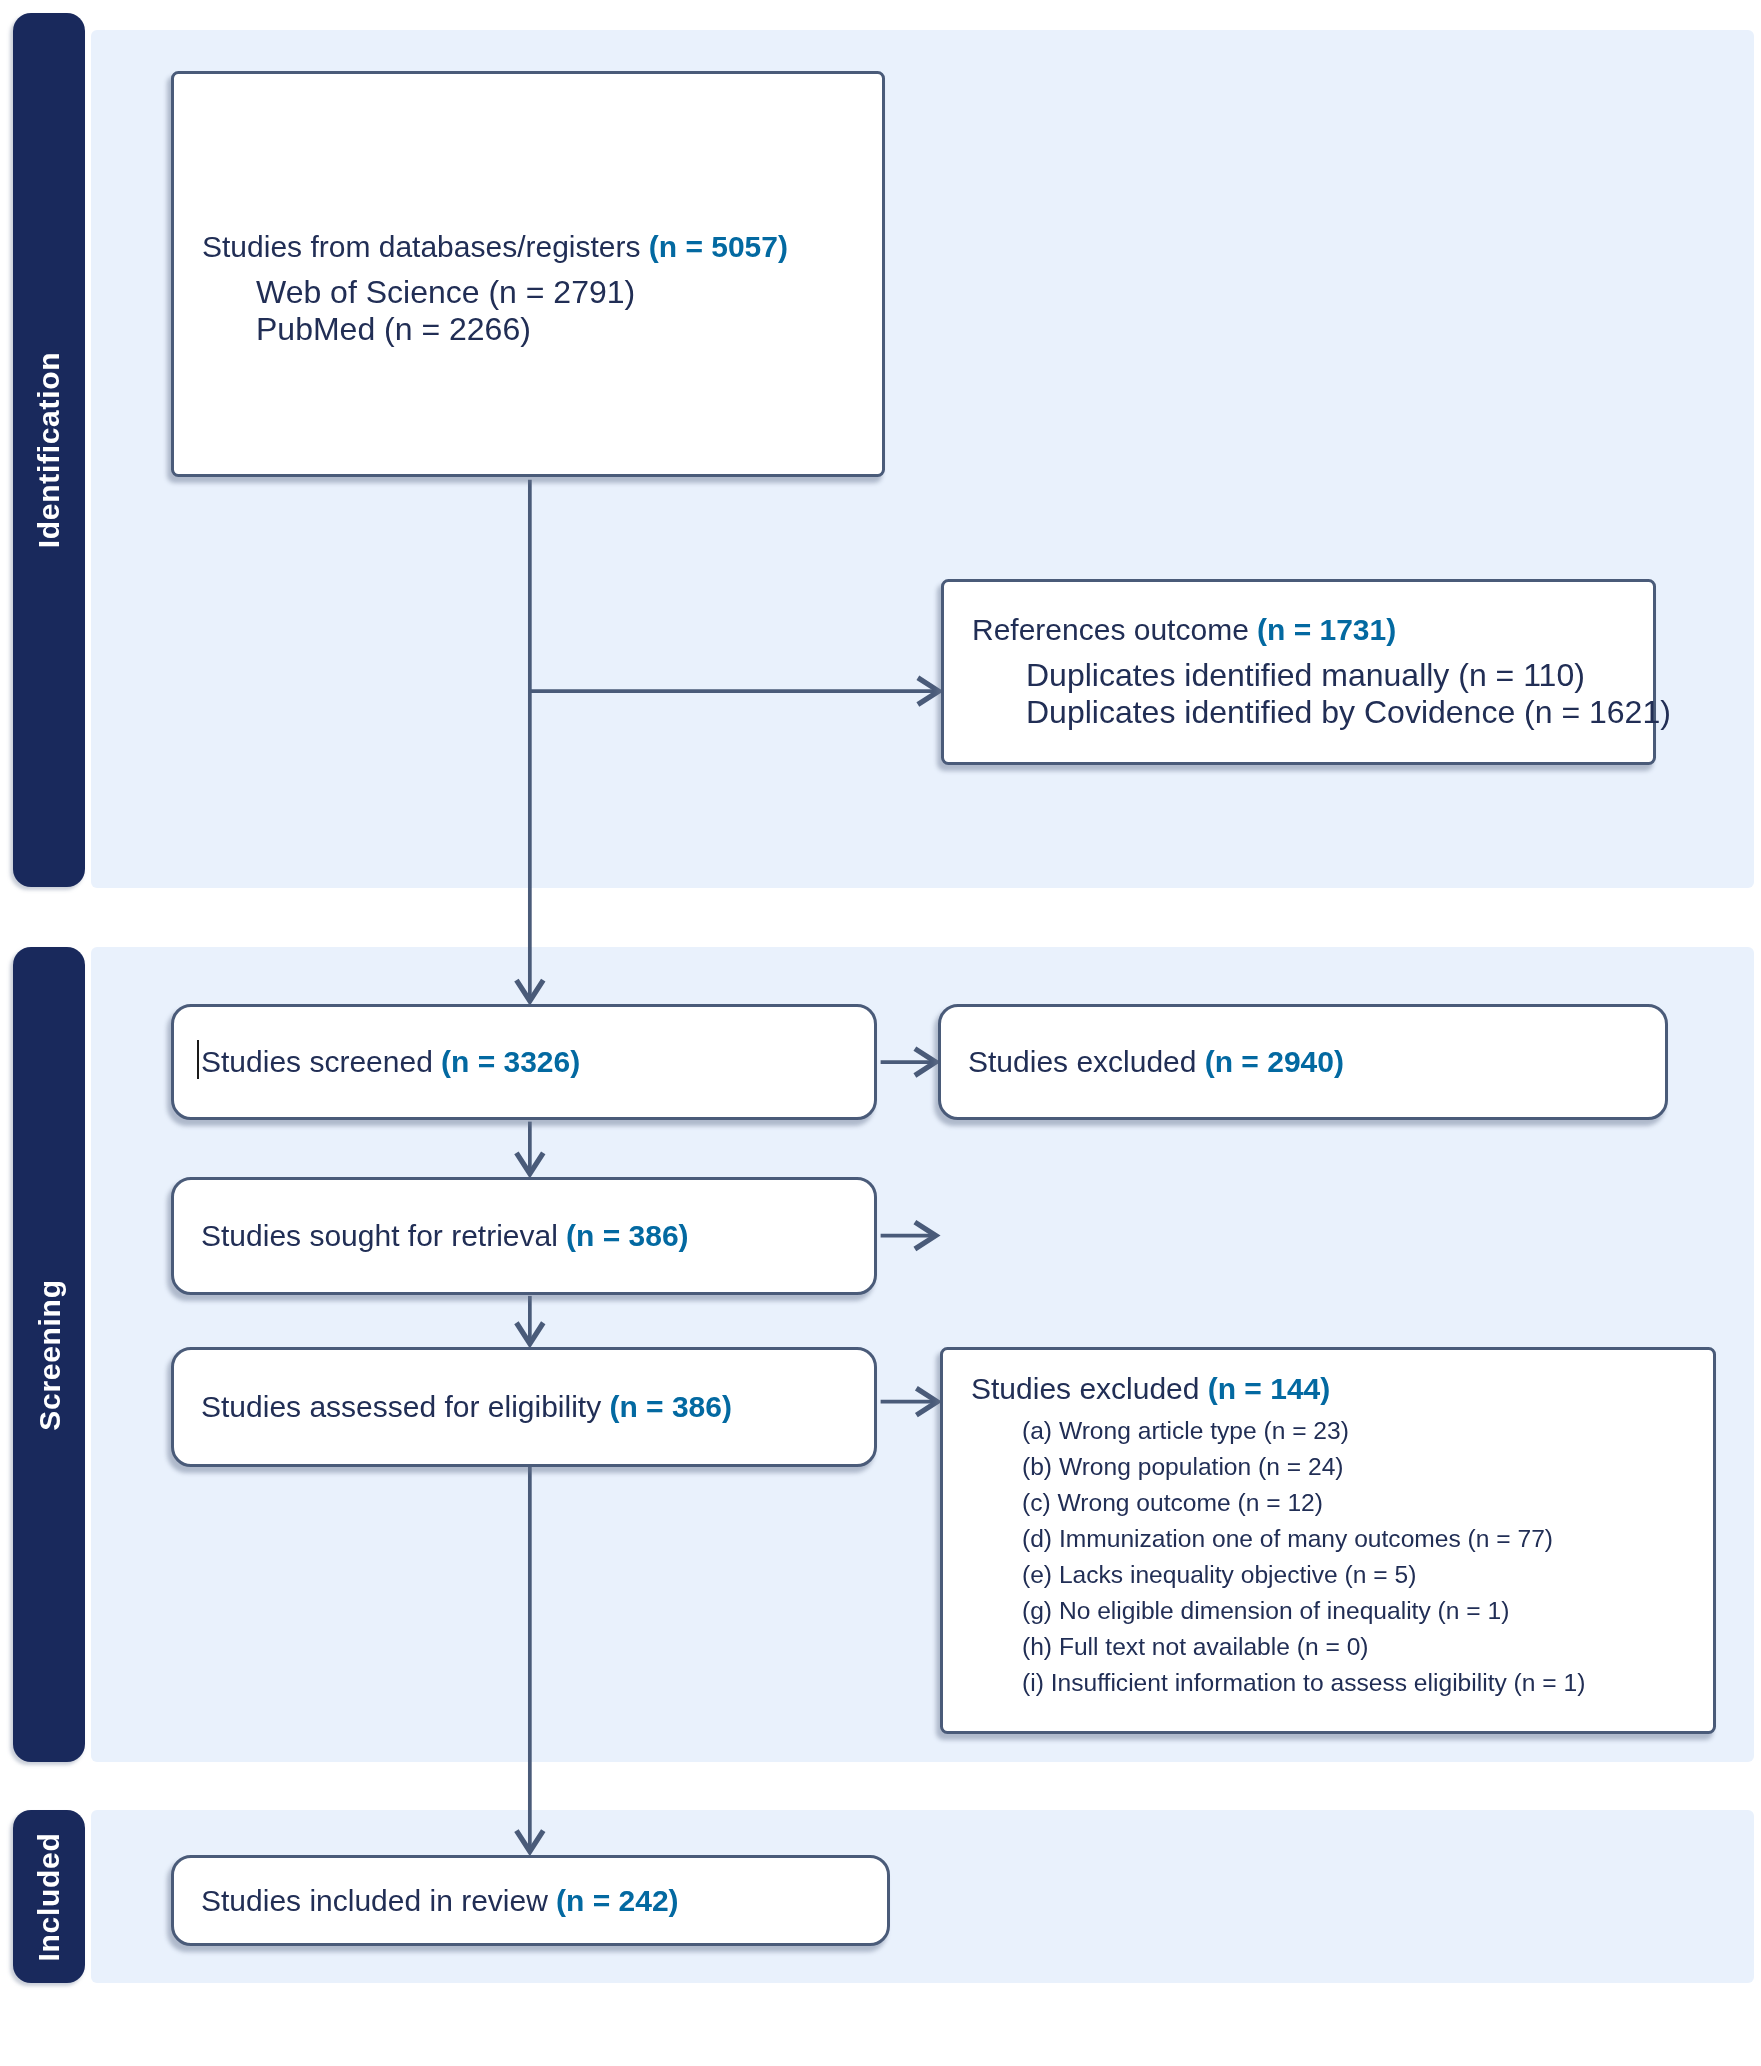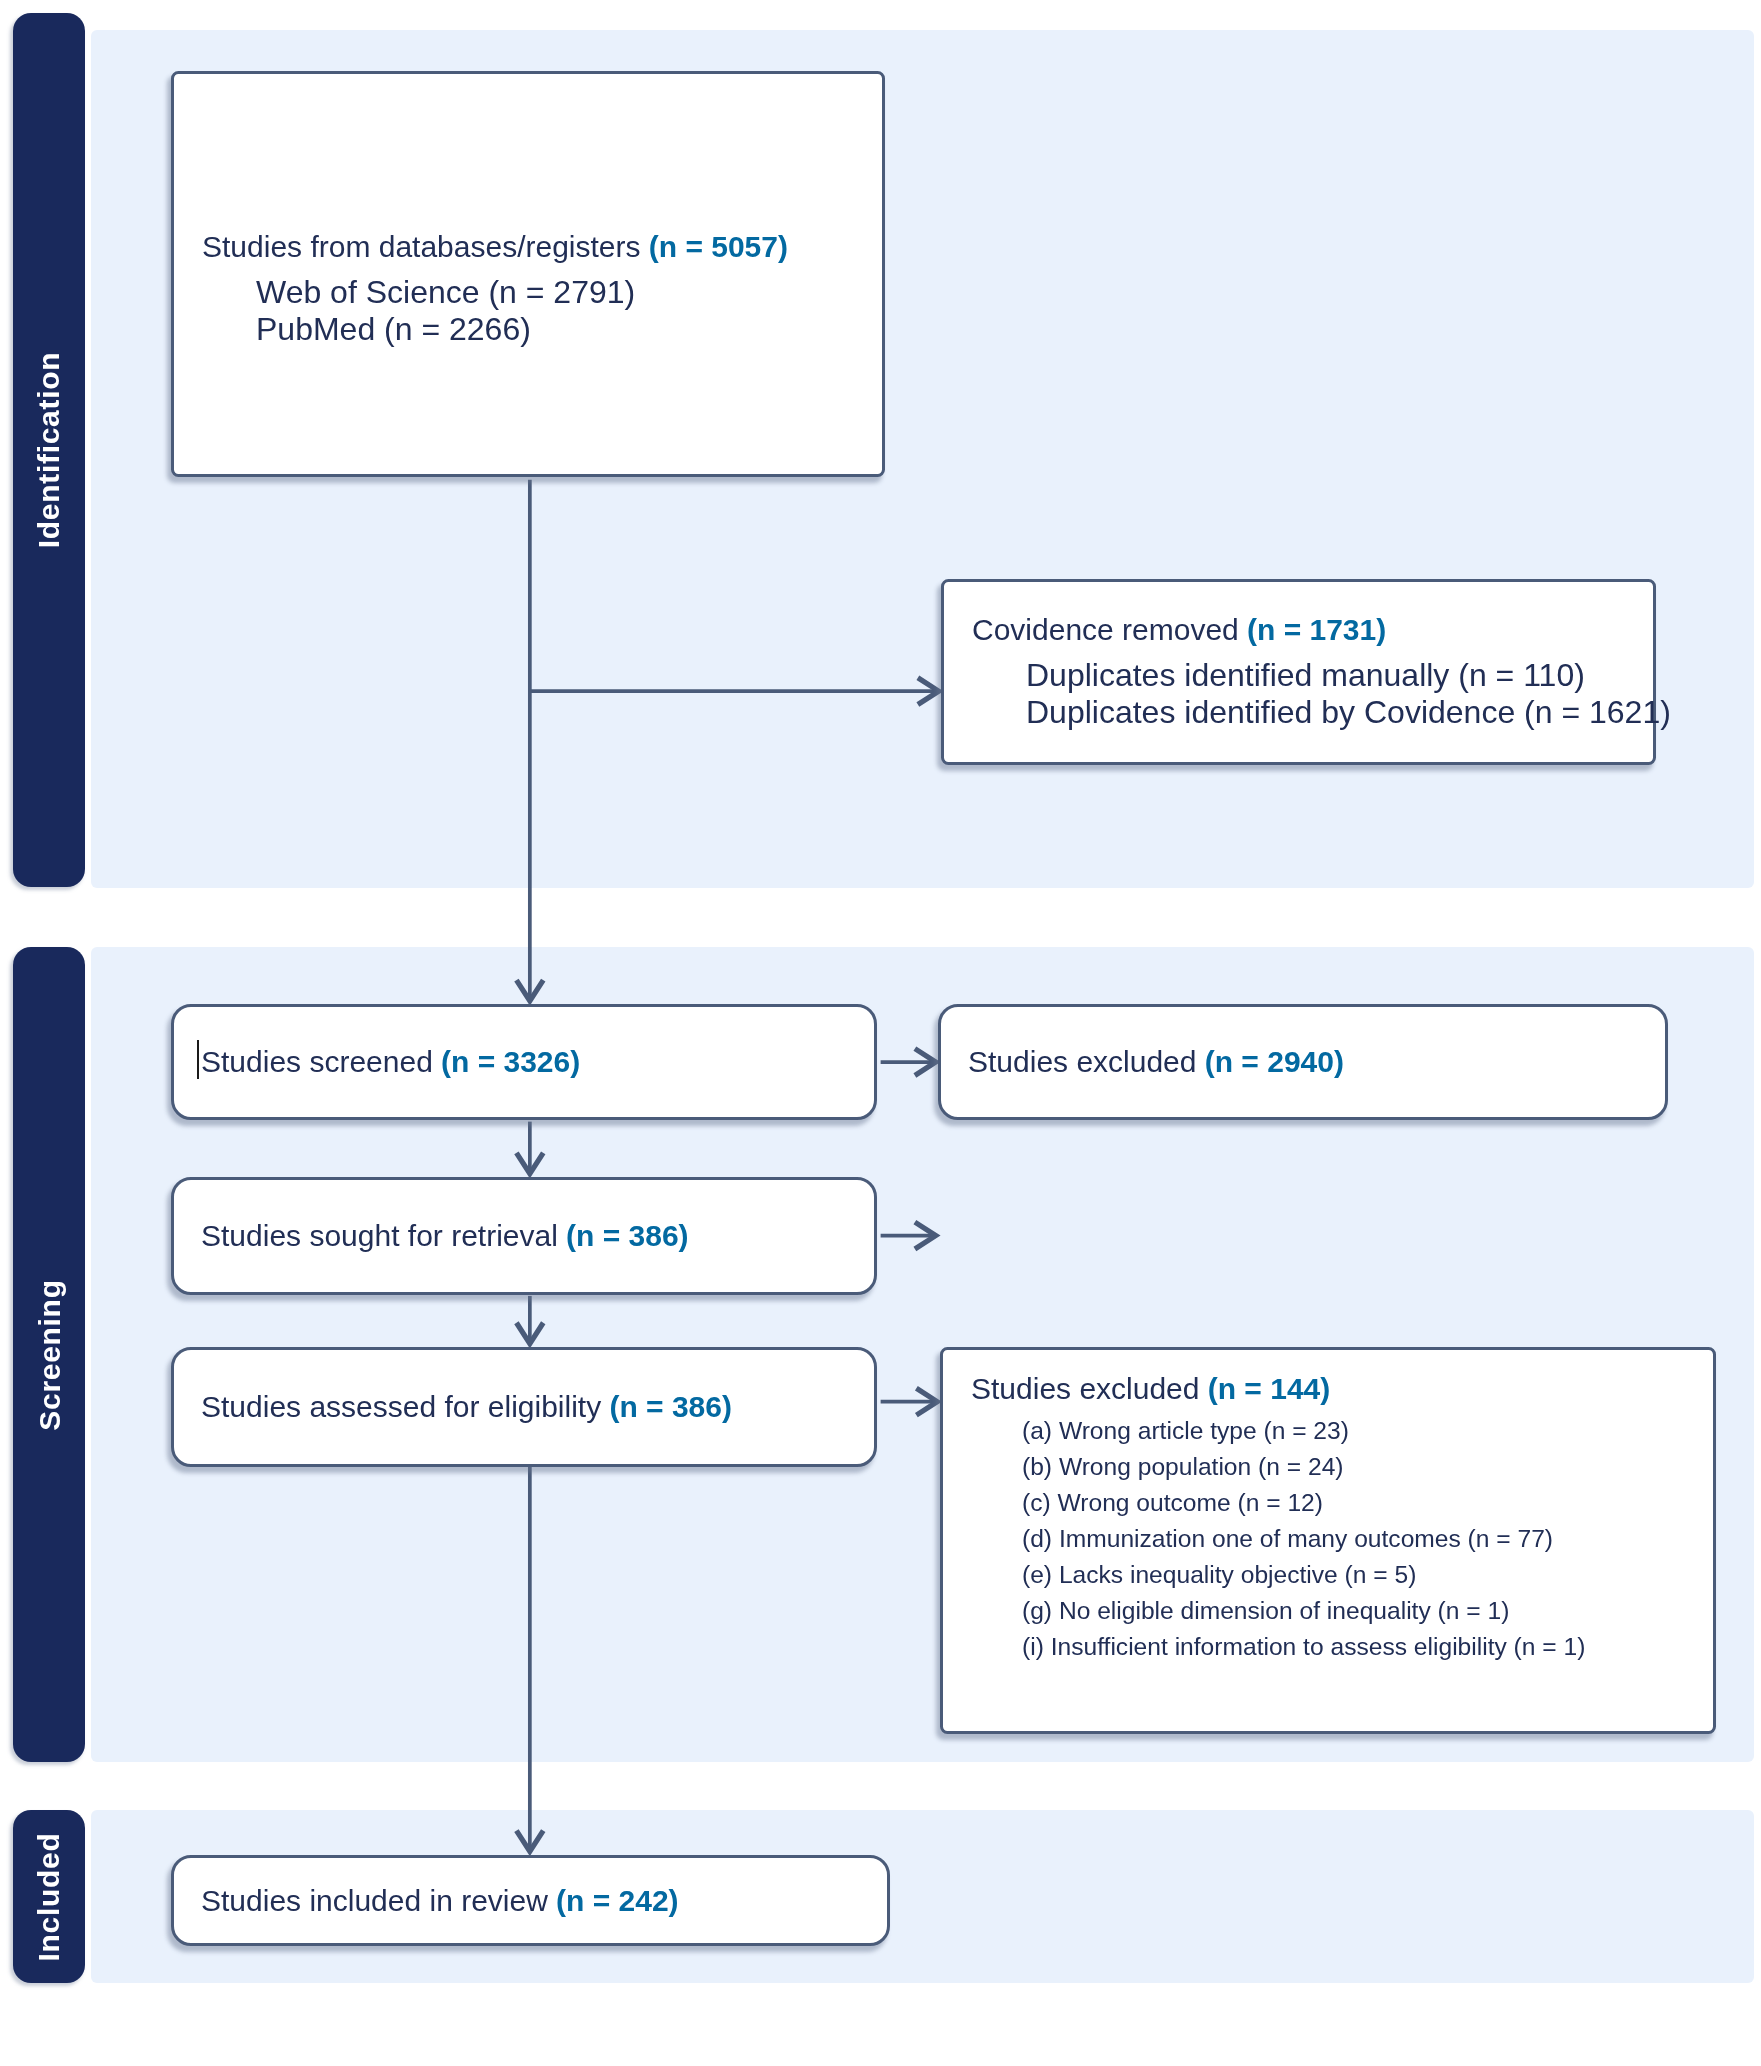--- a/index.html
+++ b/index.html
@@ -100,21 +100,21 @@
       <div class="items">
         <div class="item">Web of Science (n = 2791)</div>
         <div class="item">PubMed (n = 2266)</div>
       </div>
     </div>
   </div>
 
   <div class="box" id="box-references-removed">
     <div class="content">
       <p class="line">
-        <span>Covidence removed</span><span class="n">(n = 1731)</span>
+        <span>References outcome</span><span class="n">(n = 1731)</span>
       </p>
       <div class="items">
         <div class="item">Duplicates identified manually (n = 110)</div>
         <div class="item">Duplicates identified by Covidence (n = 1621)</div>
       </div>
     </div>
   </div>
 
   <div class="box simple" id="box-screened">
     <p class="line">
@@ -146,20 +146,21 @@
       <p class="line">
         <span>Studies excluded</span><span class="n">(n = 144)</span>
       </p>
       <div class="items">
         <div class="item">(a) Wrong article type (n = 23)</div>
         <div class="item">(b) Wrong population (n = 24)</div>
         <div class="item">(c) Wrong outcome (n = 12)</div>
         <div class="item">(d) Immunization one of many outcomes (n = 77)</div>
         <div class="item">(e) Lacks inequality objective (n = 5)</div>
         <div class="item">(g) No eligible dimension of inequality (n = 1)</div>
+        <div class="item">(h) Full text not available (n = 0)</div>
         <div class="item">(i) Insufficient information to assess eligibility (n = 1)</div>
       </div>
     </div>
   </div>
 
   <div class="box simple" id="box-included-review">
     <p class="line">
       <span>Studies included in review</span><span class="n">(n = 242)</span>
     </p>
   </div>

